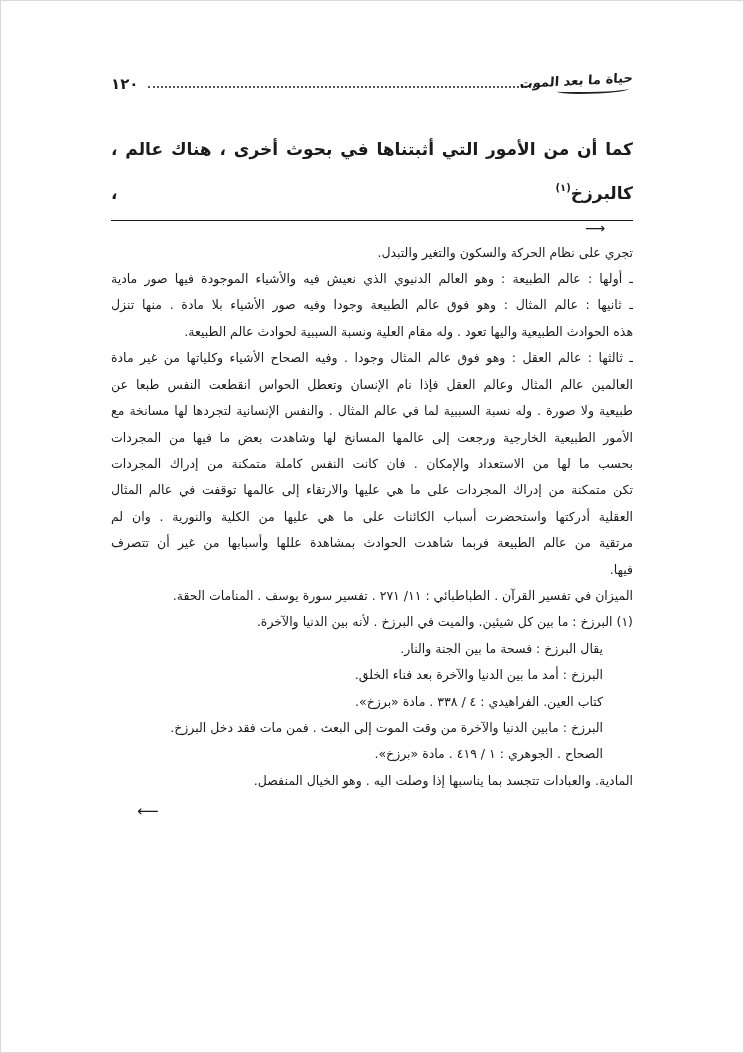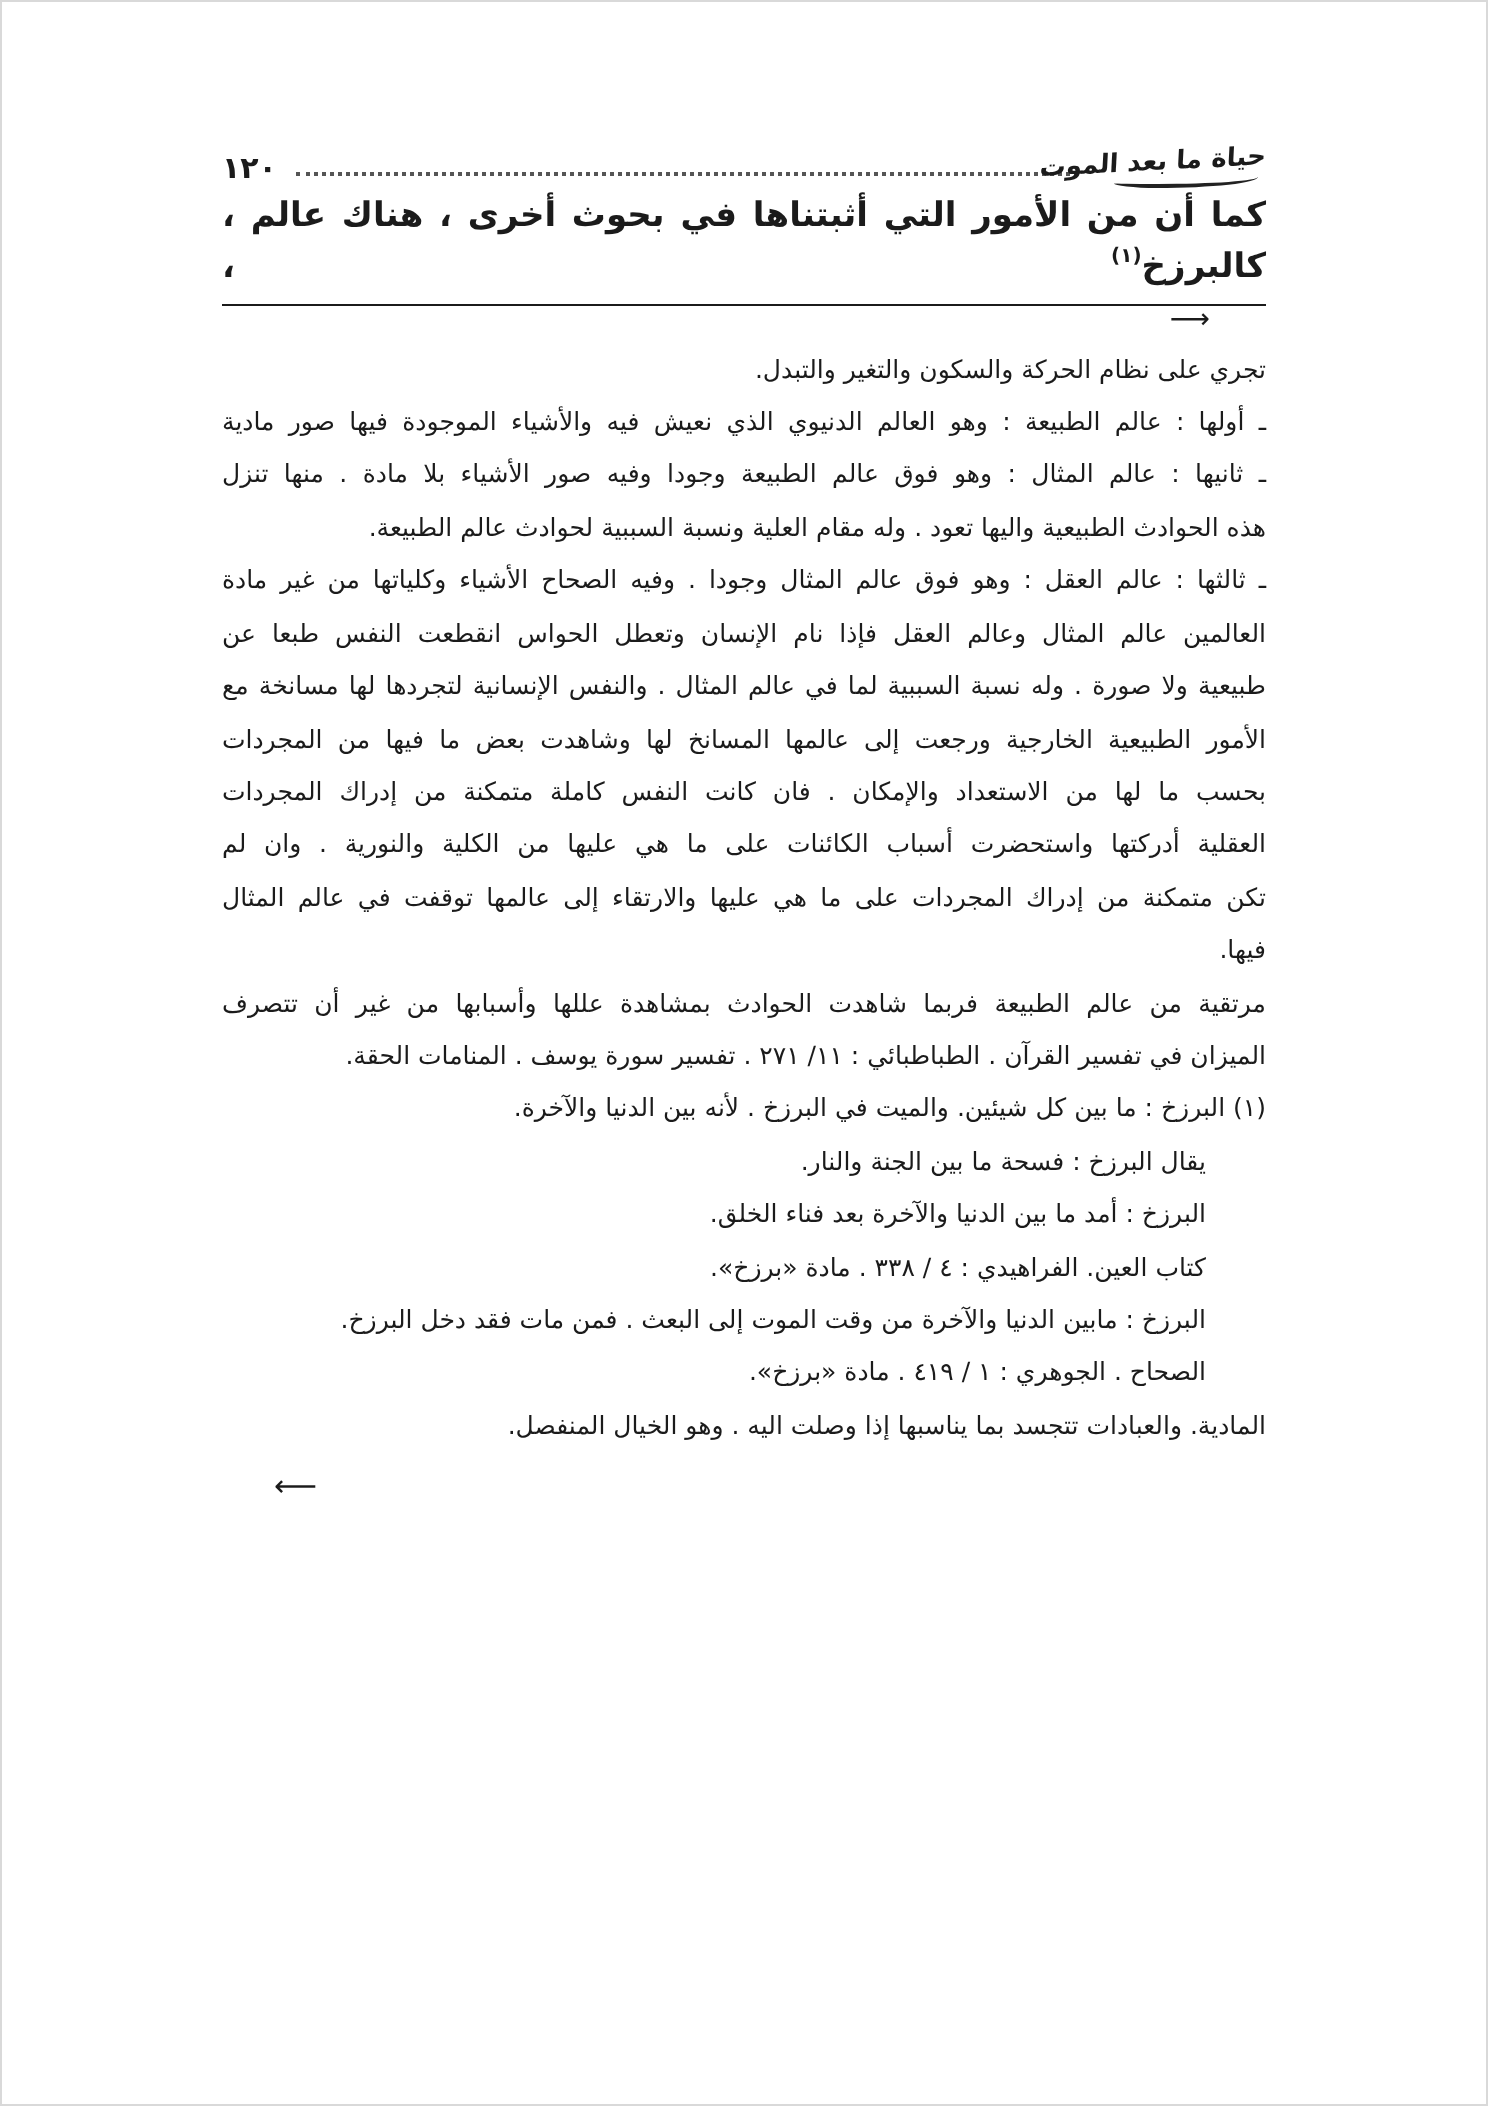--- a/index.html
+++ b/index.html
@@ -28,21 +28,22 @@
   }
   .logo::after {
     content:""; position:absolute; left:8px; right:4px; bottom:3px; height:6px;
     border-bottom:2px solid #222; border-radius:0 0 70% 30%;
   }
   .dots { flex:1 1 auto; margin:0 10px 9px 10px; border-bottom:2px dotted #555; height:1px; }
   .page-number { flex:0 0 auto; font-size:15px; font-weight:bold; padding-bottom:4px; }
 
   
   .main-text {
-    font-size:17px; font-weight:bold; line-height:22px;
+    margin-top:32px;
+    font-size:17px; font-weight:bold; line-height:40px;
     text-align:justify; text-align-last:justify;
   }
   .fn-ref { font-size:10px; font-weight:bold; position:relative; top:-1px; }
 
   
   .fn-sep { border-top:1.5px solid #1b1b1b; margin-top:7px; }
   .arrow-top { height:16px; line-height:14px; font-size:14px; text-align:right; padding-left:0; padding-right:28px; direction:ltr; }
   .arrow-top { text-align:right; }
   .arrow-bottom { margin-top:8px; direction:ltr; text-align:left; padding-left:26px; font-size:15px; }
 
@@ -74,24 +75,24 @@
     <div class="footnotes">
       <div class="fn-line">تجري على نظام الحركة والسكون والتغير والتبدل.</div>
       <div class="fn-line just">ـ أولها : عالم الطبيعة : وهو العالم الدنيوي الذي نعيش فيه والأشياء الموجودة فيها صور مادية</div>
       <div class="fn-line just">ـ ثانيها : عالم المثال : وهو فوق عالم الطبيعة وجودا وفيه صور الأشياء بلا مادة . منها تنزل</div>
       <div class="fn-line">هذه الحوادث الطبيعية واليها تعود . وله مقام العلية ونسبة السببية لحوادث عالم الطبيعة.</div>
       <div class="fn-line just">ـ ثالثها : عالم العقل : وهو فوق عالم المثال وجودا . وفيه الصحاح الأشياء وكلياتها من غير مادة</div>
       <div class="fn-line just">العالمين عالم المثال وعالم العقل فإذا نام الإنسان وتعطل الحواس انقطعت النفس طبعا عن</div>
       <div class="fn-line just">طبيعية ولا صورة . وله نسبة السببية لما في عالم المثال . والنفس الإنسانية لتجردها لها مسانخة مع</div>
       <div class="fn-line just">الأمور الطبيعية الخارجية ورجعت إلى عالمها المسانخ لها وشاهدت بعض ما فيها من المجردات</div>
       <div class="fn-line just">بحسب ما لها من الاستعداد والإمكان . فان كانت النفس كاملة متمكنة من إدراك المجردات</div>
+      <div class="fn-line just">تكن متمكنة من إدراك المجردات على ما هي عليها والارتقاء إلى عالمها توقفت في عالم المثال</div>
       <div class="fn-line just">العقلية أدركتها واستحضرت أسباب الكائنات على ما هي عليها من الكلية والنورية . وان لم</div>
-      <div class="fn-line just">تكن متمكنة من إدراك المجردات على ما هي عليها والارتقاء إلى عالمها توقفت في عالم المثال</div>
+      <div class="fn-line just">مرتقية من عالم الطبيعة فربما شاهدت الحوادث بمشاهدة عللها وأسبابها من غير أن تتصرف</div>
       <div class="fn-line">فيها.</div>
-      <div class="fn-line just">مرتقية من عالم الطبيعة فربما شاهدت الحوادث بمشاهدة عللها وأسبابها من غير أن تتصرف</div>
       <div class="fn-line">الميزان في تفسير القرآن . الطباطبائي : ١١/ ٢٧١ . تفسير سورة يوسف . المنامات الحقة.</div>
       <div class="fn-line">(١) البرزخ : ما بين كل شيئين. والميت في البرزخ . لأنه بين الدنيا والآخرة.</div>
       <div class="fn-line ind">يقال البرزخ : فسحة ما بين الجنة والنار.</div>
       <div class="fn-line ind">البرزخ : أمد ما بين الدنيا والآخرة بعد فناء الخلق.</div>
       <div class="fn-line ind">كتاب العين. الفراهيدي : ٤ / ٣٣٨ . مادة «برزخ».</div>
       <div class="fn-line ind">البرزخ : مابين الدنيا والآخرة من وقت الموت إلى البعث . فمن مات فقد دخل البرزخ.</div>
       <div class="fn-line ind">الصحاح . الجوهري : ١ / ٤١٩ . مادة «برزخ».</div>
       <div class="fn-line">المادية. والعبادات تتجسد بما يناسبها إذا وصلت اليه . وهو الخيال المنفصل.</div>
     </div>
 

